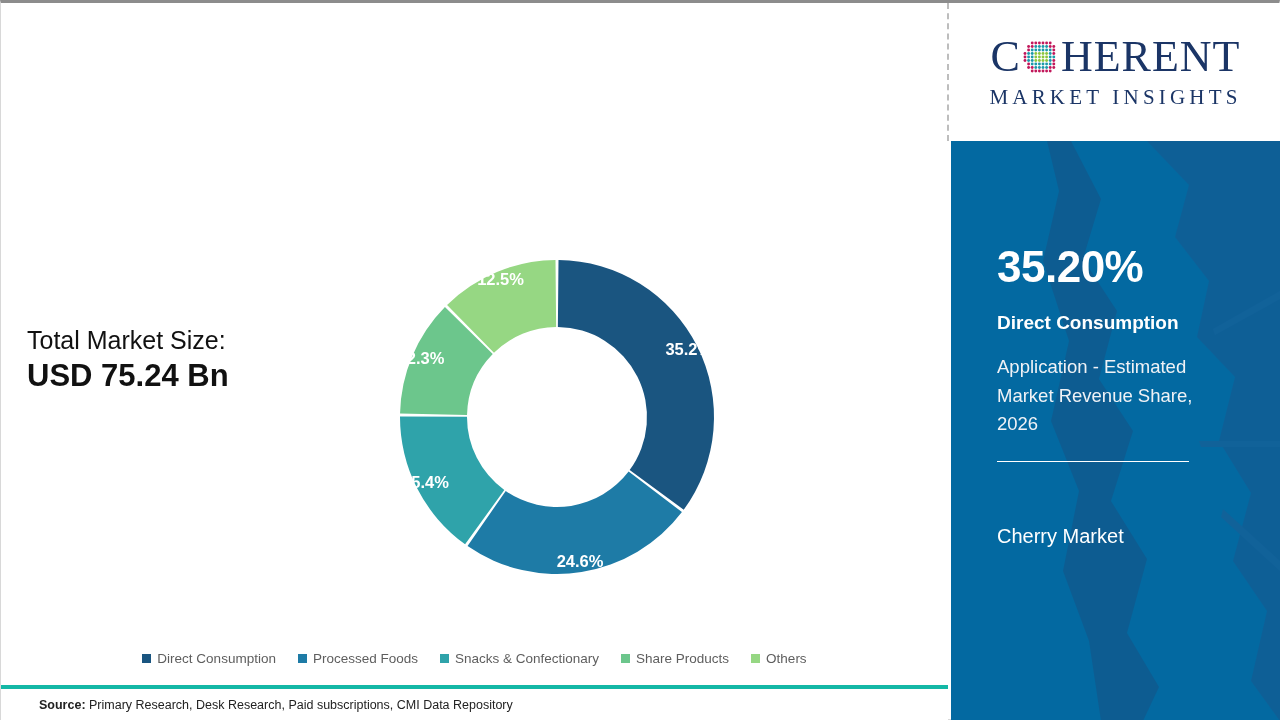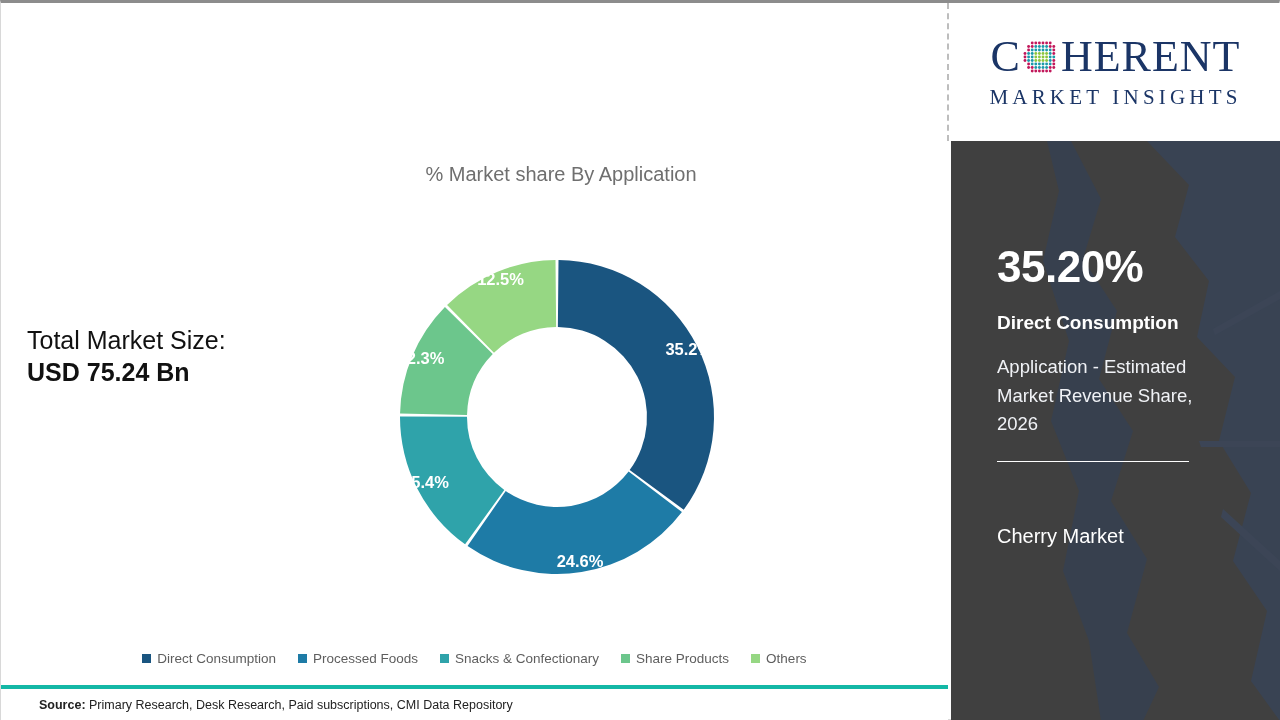--- a/index.html
+++ b/index.html
@@ -35,21 +35,21 @@
   }
 
   #total-market-block {
     position:absolute; left:26px; top:322px;
     width:300px;
   }
   #total-market-label {
     font-size:25px; color:#111111; line-height:1.25;
   }
   #total-market-value {
-    font-size:25px; font-weight:bold; color:#111111; line-height:1.3;
+    font-size:31px; font-weight:bold; color:#111111; line-height:1.3;
   }
 
   #chart-subtitle {
     position:absolute; left:310px; top:160px;
     width:500px; text-align:center;
     font-size:20px; color:#6f6f6f;
   }
 
   
   #donut-wrap {
@@ -118,21 +118,21 @@
   #logo-sub {
     margin-top:6px;
     font-family:"Liberation Serif", serif;
     font-size:21px; color:#1b3566;
     letter-spacing:4.2px;
   }
 
   #sidebar-body {
     position:absolute; left:0; top:138px;
     width:329px; height:580px;
-    background:#404040;
+    background:#0369a1;
     overflow:hidden;
   }
   #sidebar-texture {
     position:absolute; left:0; top:0;
     width:329px; height:580px;
     opacity:0.30;
   }
   #sidebar-content {
     position:absolute; left:46px; top:0;
     width:250px; height:580px;
@@ -167,21 +167,20 @@
 <div id="page">
 
   <div id="main-panel">
 
 
     <div id="total-market-block">
       <div id="total-market-label">Total Market Size:</div>
       <div id="total-market-value">USD 75.24 Bn</div>
     </div>
 
-    <div id="chart-subtitle">% Market share By Application</div>
 
     <div id="donut-wrap">
       <svg id="donut-svg" viewBox="0 0 380 390">
         <g id="donut-slices">
             <path d="M 187.5070686635968 35.007233465859315 A 157 157 0 0 1 312.74130238108296 284.65874093007574 L 258.65424977259534 245.11647569240012 A 90 90 0 0 0 186.863924711616 102.0041465727856 Z" fill="#1a5580"></path>
             <path d="M 310.9391346535342 287.0747738994211 A 157 157 0 0 1 96.55554271875545 321.0297991227748 L 134.72610729100631 265.9661268856671 A 90 90 0 0 0 257.62115999247186 246.50146274489109 Z" fill="#1e7ba6"></path>
             <path d="M 94.09498411151542 319.28891567822154 A 157 157 0 0 1 29.0006910698024 191.53417230612467 L 96.0003961546638 191.7329650162498 A 90 90 0 0 0 133.3155959874929 264.9681682231843 Z" fill="#2fa3aa"></path>
             <path d="M 29.03856683966984 188.52027296254343 A 157 157 0 0 1 73.92369171472953 82.05500865821574 L 121.75243474092775 128.97420878496445 A 90 90 0 0 0 96.02210837942856 190.00525201674463 Z" fill="#6cc68c"></path>
             <path d="M 76.05500865821571 79.92369171472957 A 157 157 0 0 1 184.4929313364031 35.007233465859315 L 185.13607528838395 102.0041465727856 A 90 90 0 0 0 122.97420878496442 127.75243474092778 Z" fill="#96d783"></path>
           </g>

